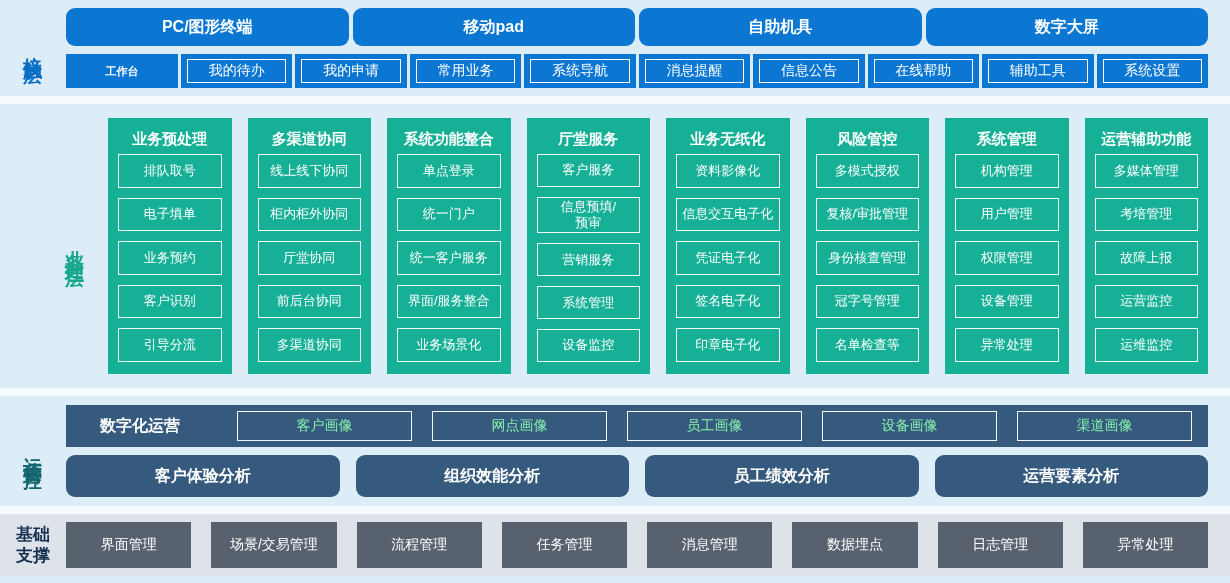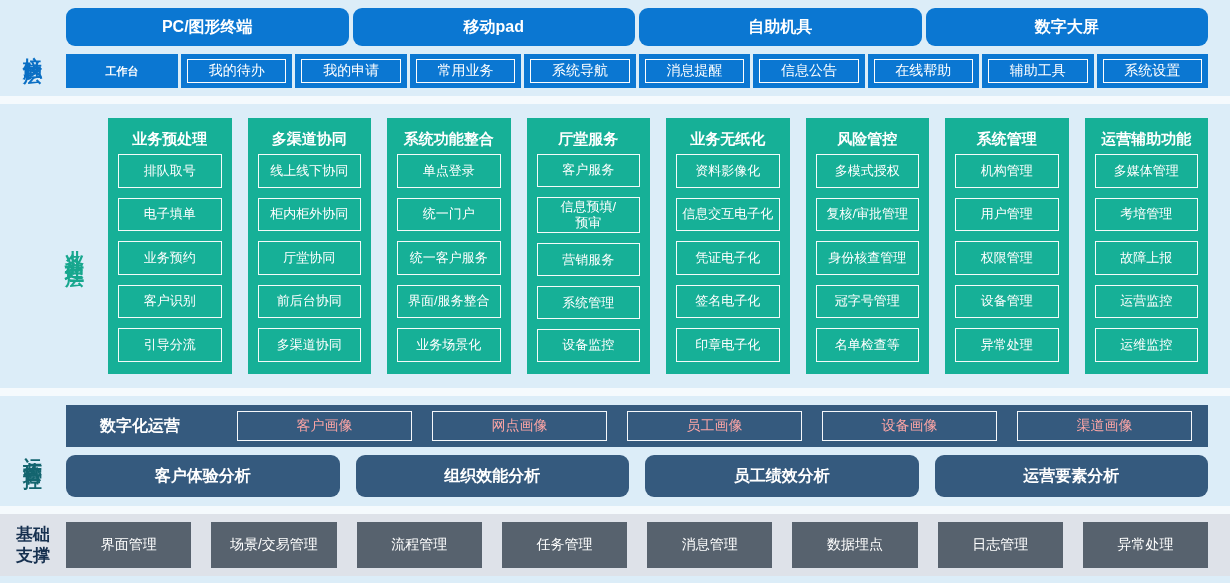--- a/index.html
+++ b/index.html
@@ -71,21 +71,21 @@
   .sec-ops .content-col { display:flex; flex-direction:column; justify-content:center; gap:8px; }
   .ops-bar {
     height:42px; background:#355a7e;
     display:flex; align-items:center; gap:23px; padding-right:16px;
   }
   .ops-bar-label {
     flex:none; width:148px; text-align:center;
     color:#fff; font-weight:bold; font-size:16px;
   }
   .ops-item {
-    flex:1; height:28px; border:1px solid #f5f8fb; color:#fca5a5; font-size:14px;
+    flex:1; height:28px; border:1px solid #f5f8fb; color:#86efac; font-size:14px;
     display:flex; align-items:center; justify-content:center; white-space:nowrap;
   }
   .ops-analysis { height:42px; display:flex; gap:16px; }
   .ops-analysis-box {
     flex:1; background:#355a7e; border-radius:9px;
     color:#fff; font-weight:bold; font-size:16px;
     display:flex; align-items:center; justify-content:center;
   }
 
   

